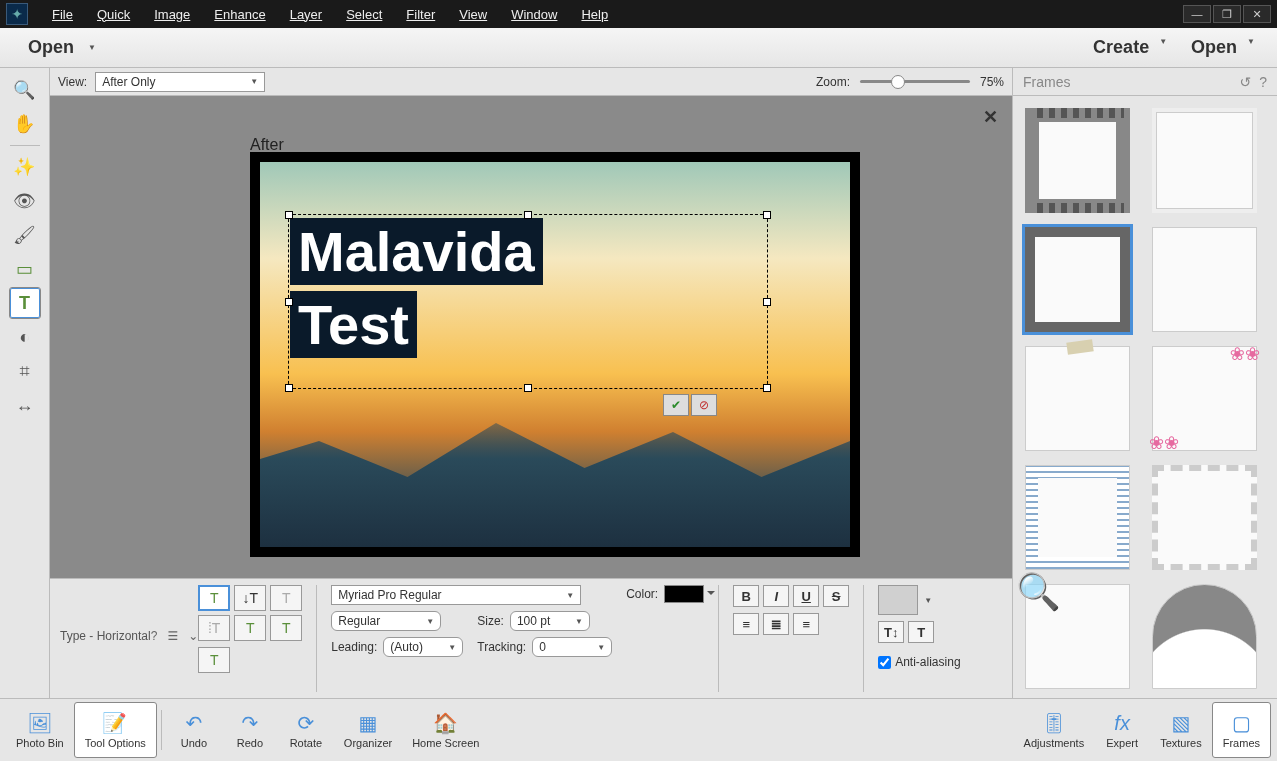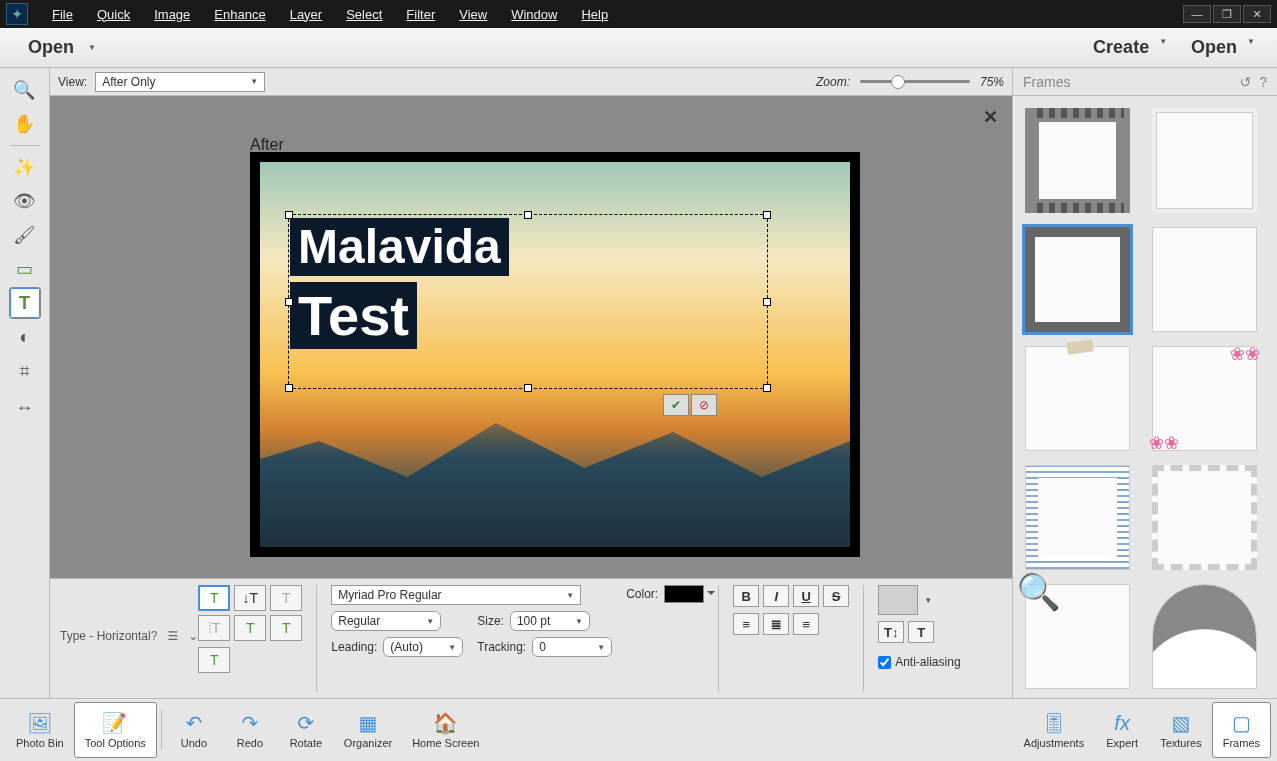--- a/index.html
+++ b/index.html
@@ -23,32 +23,32 @@
 .toolbar-left { width: 50px; background: #e6e6e6; border-right: 1px solid #bbb; padding-top: 6px; display: flex; flex-direction: column; align-items: center; gap: 2px; }
 .tool { width: 32px; height: 32px; border: 1px solid transparent; border-radius: 3px; display: flex; align-items: center; justify-content: center; font-size: 18px; cursor: pointer; color: #555; }
 .tool.selected { background: #fff; border: 1px solid #888; box-shadow: 0 0 0 1px #4a90d9 inset; }
 .tool-sep { width: 30px; height: 1px; background: #bbb; margin: 3px 0; }
 
 .center-col { flex: 1; display: flex; flex-direction: column; background: #e6e6e6; }
 .viewbar { height: 28px; border-bottom: 1px solid #bbb; display: flex; align-items: center; padding: 0 8px; gap: 8px; background: #e6e6e6; }
 .viewbar label { font-size: 12px; }
 .select { background: #fff; border: 1px solid #999; height: 20px; padding: 0 6px; font-size: 12px; display: flex; align-items: center; justify-content: space-between; cursor: pointer; }
 .select .tri { font-size: 8px; color: #555; margin-left: 6px; }
-.zoom-ctrl { margin-left: auto; display: flex; align-items: center; gap: 10px; font-style: italic; }
+.zoom-ctrl { margin-left: auto; display: flex; align-items: center; gap: 10px; }
 .slider-track { width: 110px; height: 3px; background: #888; position: relative; border-radius: 2px; }
 .slider-knob { position: absolute; top: 50%; left: 35%; transform: translate(-50%,-50%); width: 14px; height: 14px; border-radius: 50%; background: #fff; border: 1px solid #888; }
 
 .canvas-area { flex: 1; background: #8a8a8a; position: relative; padding: 30px 30px; overflow: hidden; }
 .close-x { position: absolute; top: 10px; right: 14px; font-size: 18px; font-weight: bold; cursor: pointer; }
 .image-label { position: absolute; top: 40px; left: 200px; font-size: 16px; color: #222; }
 .image-frame { position: absolute; top: 56px; left: 200px; width: 610px; height: 405px; background: #000; border: 10px solid #000; }
 .image-content { width: 100%; height: 100%; background: linear-gradient(180deg, #a0c8b8 0%, #f5e8c0 25%, #f8c050 55%, #d08030 70%, #2a4a5a 90%); position: relative; overflow: hidden; }
 .mountains { position: absolute; bottom: -20px; left: 0; right: 0; height: 180px; background: linear-gradient(180deg, transparent 0%, #2a4a5a 40%, #1a2a3a 100%); clip-path: polygon(0 40%, 10% 30%, 25% 50%, 40% 20%, 55% 45%, 70% 25%, 85% 50%, 100% 30%, 100% 100%, 0 100%); }
 .text-overlay { position: absolute; top: 56px; left: 30px; }
-.text-box { background: #0a1a2a; color: #fff; font-size: 48px; font-weight: 600; padding: 0 8px; display: inline-block; margin-bottom: 6px; line-height: 1.2; font-family: "Segoe UI", sans-serif; }
+.text-box { background: #0a1a2a; color: #fff; font-size: 56px; font-weight: 600; padding: 0 8px; display: inline-block; margin-bottom: 6px; line-height: 1.2; font-family: "Segoe UI", sans-serif; }
 .selection-box { position: absolute; top: 52px; left: 28px; width: 480px; height: 175px; border: 1px dashed #000; }
 .sel-handle { position: absolute; width: 8px; height: 8px; background: #fff; border: 1px solid #000; }
 .sh-tl { top: -4px; left: -4px; } .sh-tm { top: -4px; left: 50%; margin-left: -4px; } .sh-tr { top: -4px; right: -4px; }
 .sh-ml { top: 50%; left: -4px; margin-top: -4px; } .sh-mr { top: 50%; right: -4px; margin-top: -4px; }
 .sh-bl { bottom: -4px; left: -4px; } .sh-bm { bottom: -4px; left: 50%; margin-left: -4px; } .sh-br { bottom: -4px; right: -4px; }
 .confirm-box { position: absolute; bottom: -28px; right: 50px; display: flex; gap: 2px; }
 .cf-btn { width: 26px; height: 22px; background: #ddd; border: 1px solid #888; display: flex; align-items: center; justify-content: center; cursor: pointer; }
 
 .options-panel { height: 120px; background: #e6e6e6; border-top: 1px solid #bbb; padding: 6px 10px; display: flex; }
 .options-header { display: flex; align-items: center; margin-bottom: 6px; }

